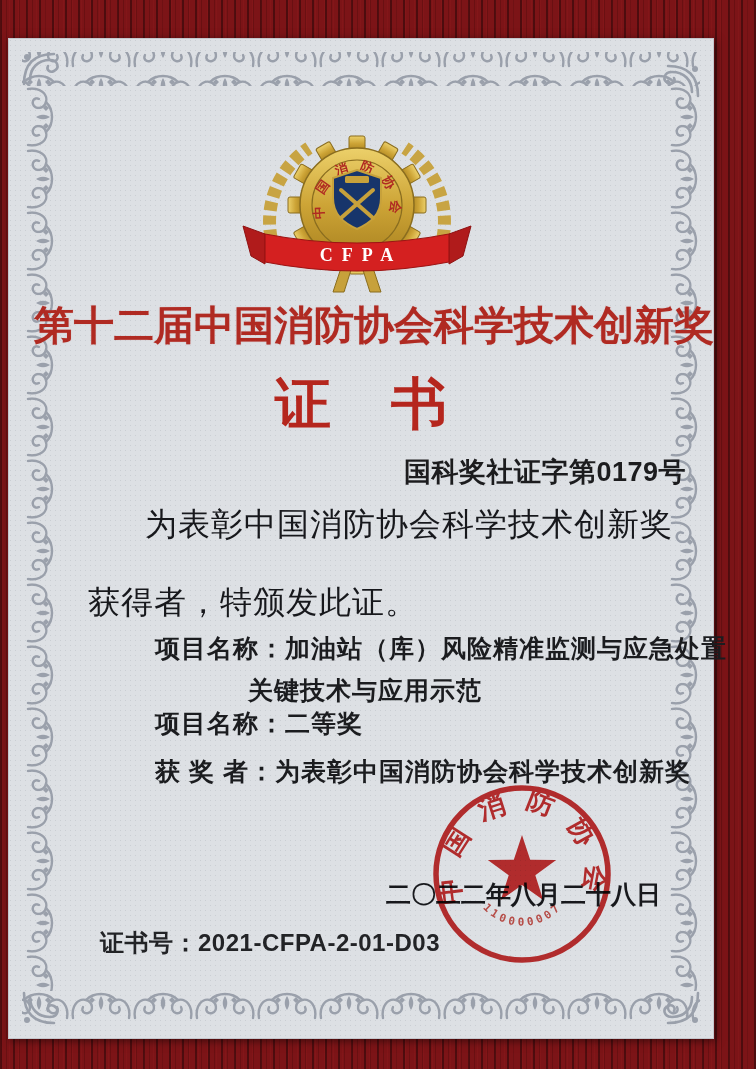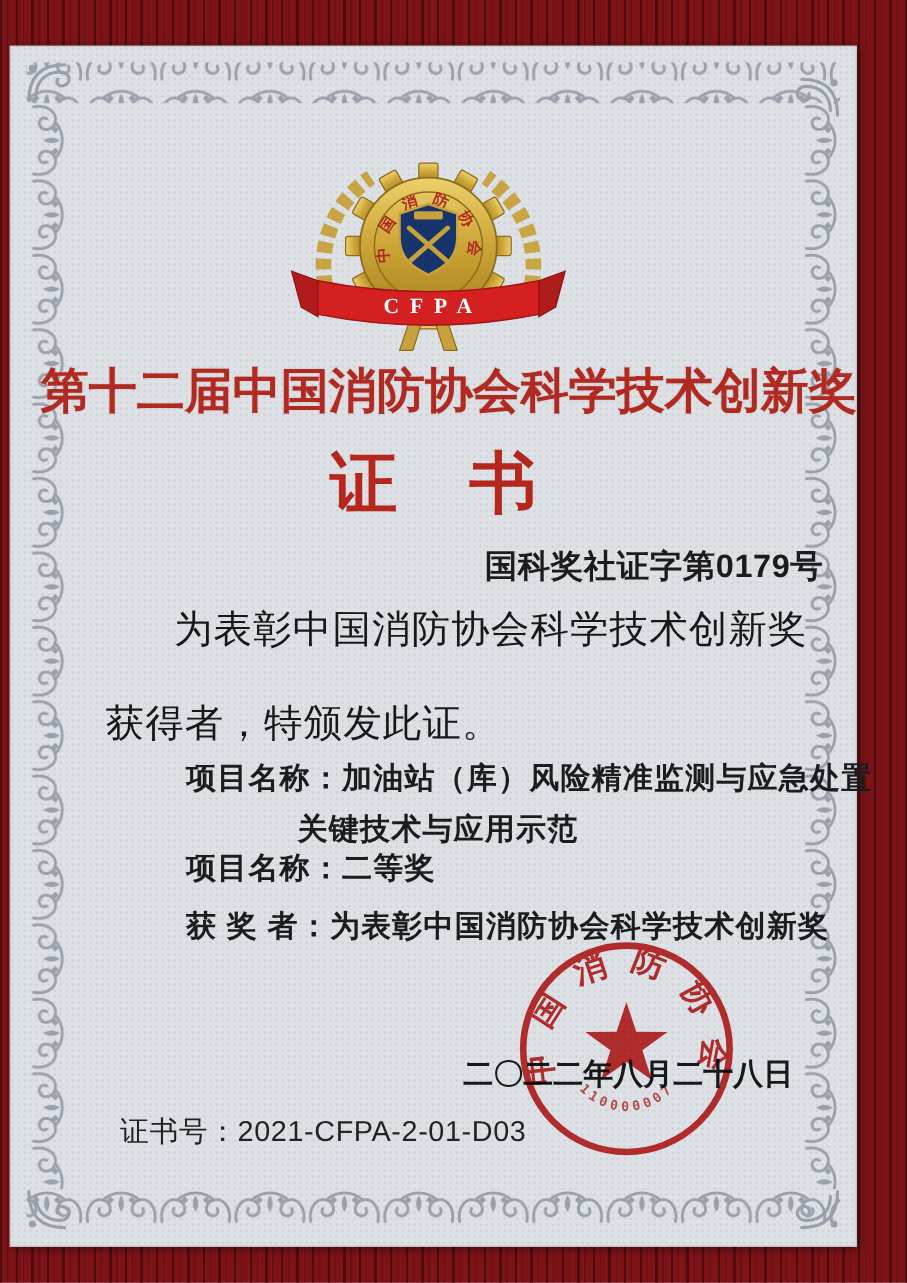--- a/index.html
+++ b/index.html
@@ -48,21 +48,21 @@
   .f-grade{left:147px;top:669px;}
   .f-winner{left:147px;top:717px;}
   .date-line{
     position:absolute;left:378px;top:840px;z-index:2;
     font-family:"Liberation Serif",serif;font-weight:bold;
     font-size:25px;color:#17181c;letter-spacing:0px;white-space:nowrap;
   }
   .seal{position:absolute;left:419px;top:741px;width:190px;height:190px;z-index:3;mix-blend-mode:multiply;opacity:.93;}
   .footer-id{
     position:absolute;left:92px;top:889px;
-    font-weight:normal;font-size:24px;color:#222326;letter-spacing:.5px;
+    font-weight:bold;font-size:24px;color:#222326;letter-spacing:.5px;
   }
   .arc-cjk{font-size:27px;font-weight:bold;letter-spacing:17px;fill:#c92222;font-family:"DejaVu Sans",sans-serif;}
   .arc-num{font-size:11px;font-weight:bold;letter-spacing:3.4px;fill:#cf4a42;font-family:"DejaVu Sans Mono",monospace;}
   .emblem-arc{font-size:13px;font-weight:bold;letter-spacing:10px;fill:#b02a22;font-family:"DejaVu Sans",sans-serif;}
   .cfpa-text{font-family:"Liberation Serif",serif;font-weight:bold;font-size:18px;fill:#ffffff;letter-spacing:9px;}
 </style>
 </head>
 <body>
 
 <div class="paper">

